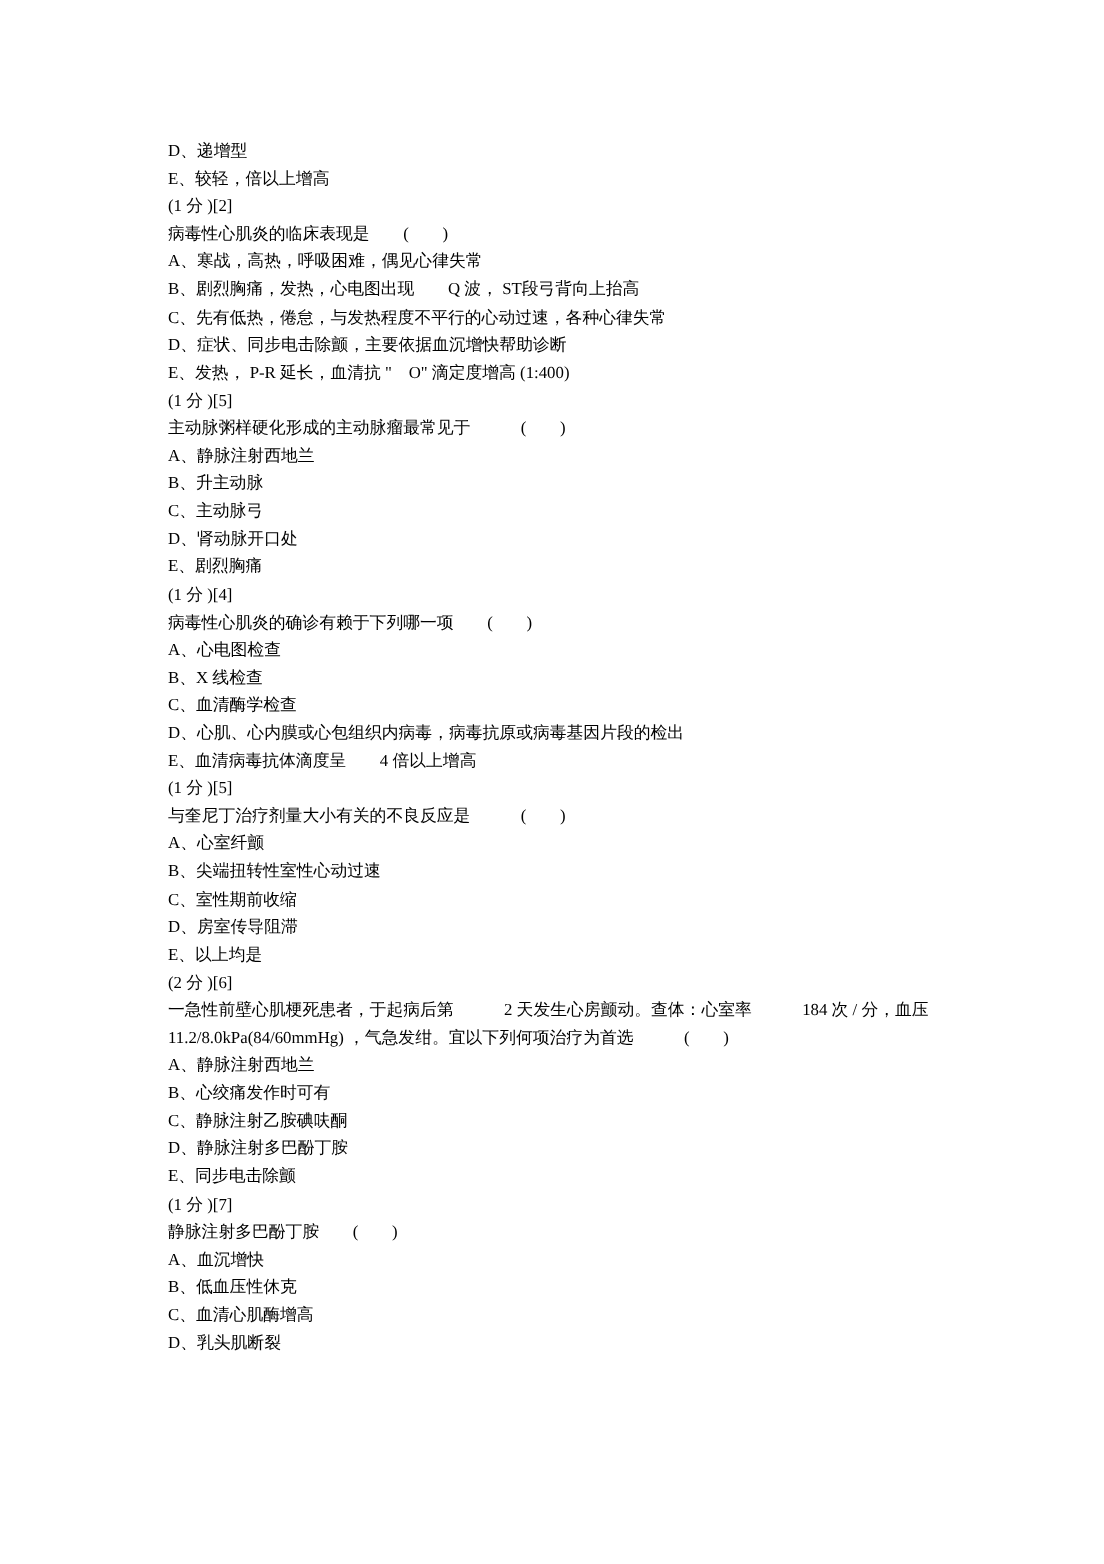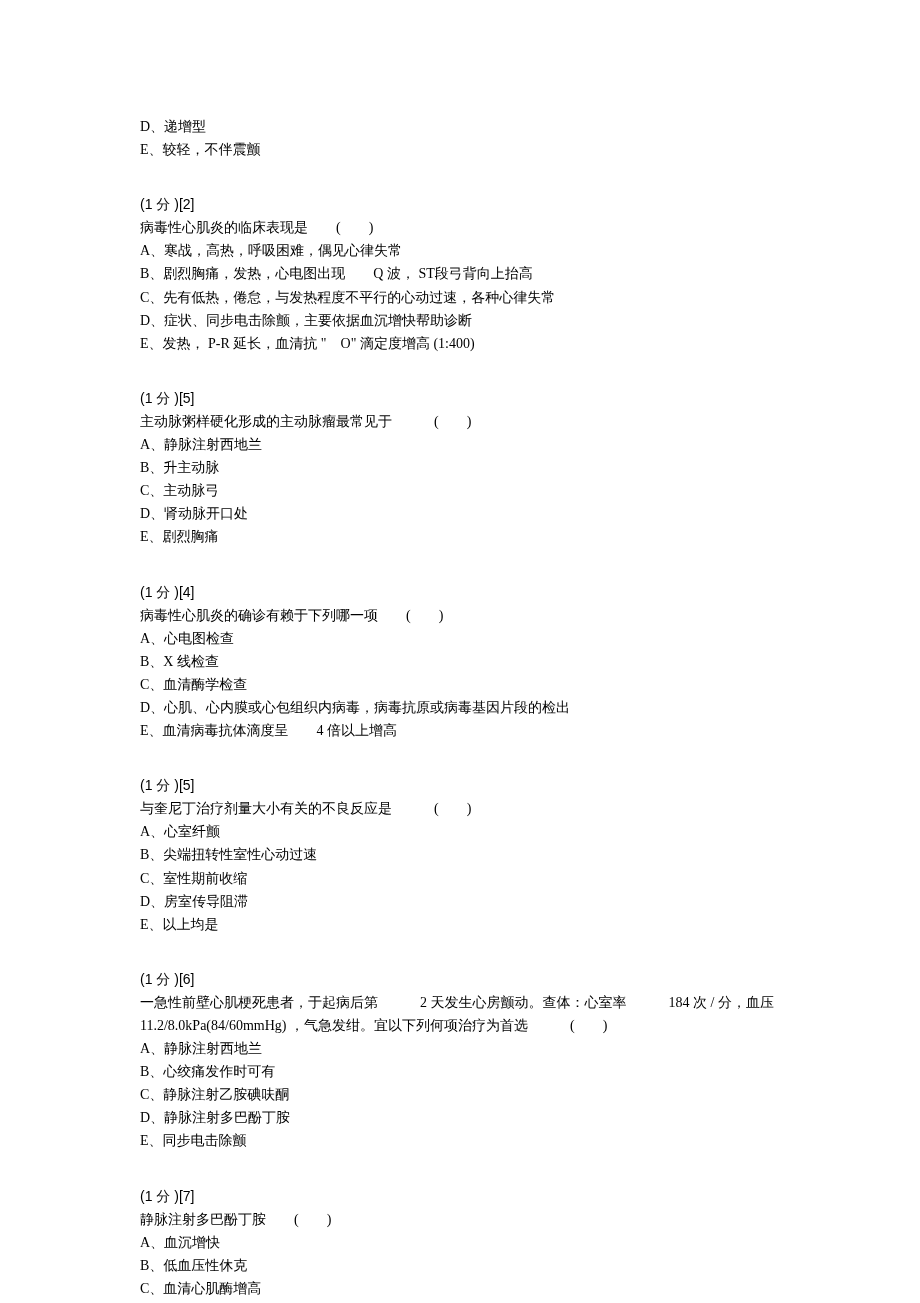--- a/index.html
+++ b/index.html
@@ -11,29 +11,28 @@
       margin: 0;
       padding: 115px 130px 60px 140px;
       width: 920px;
       box-sizing: border-box;
     }
     .line {
       display: block;
       white-space: normal;
     }
     .latin {
-      font-family: Liberation Sans, sans-serif;
-      margin-top: 32px;
+      font-family: Liberation Serif, serif;
     }
   </style>
 </head>
 <body>
 
 <span class="line">D、递增型</span>
-<span class="line">E、较轻，不伴震颤</span>
+<span class="line">E、较轻，倍以上增高</span>
 <span class="line latin">(1 分 )[2]</span>
 <span class="line">病毒性心肌炎的临床表现是　　(　　)</span>
 <span class="line">A、寒战，高热，呼吸困难，偶见心律失常</span>
 <span class="line">B、剧烈胸痛，发热，心电图出现　　Q 波，  ST段弓背向上抬高</span>
 <span class="line">C、先有低热，倦怠，与发热程度不平行的心动过速，各种心律失常</span>
 <span class="line">D、症状、同步电击除颤，主要依据血沉增快帮助诊断</span>
 <span class="line">E、发热，  P-R 延长，血清抗 "　O" 滴定度增高  (1:400)</span>
 <span class="line latin">(1 分 )[5]</span>
 <span class="line">主动脉粥样硬化形成的主动脉瘤最常见于　　　(　　)</span>
 <span class="line">A、静脉注射西地兰</span>
@@ -48,21 +47,21 @@
 <span class="line">C、血清酶学检查</span>
 <span class="line">D、心肌、心内膜或心包组织内病毒，病毒抗原或病毒基因片段的检出</span>
 <span class="line">E、血清病毒抗体滴度呈　　4  倍以上增高</span>
 <span class="line latin">(1 分 )[5]</span>
 <span class="line">与奎尼丁治疗剂量大小有关的不良反应是　　　(　　)</span>
 <span class="line">A、心室纤颤</span>
 <span class="line">B、尖端扭转性室性心动过速</span>
 <span class="line">C、室性期前收缩</span>
 <span class="line">D、房室传导阻滞</span>
 <span class="line">E、以上均是</span>
-<span class="line latin">(1 分 )[6]</span>
+<span class="line latin">(2 分 )[6]</span>
 <span class="line">一急性前壁心肌梗死患者，于起病后第　　　2 天发生心房颤动。查体：心室率　　　184 次 / 分，血压 11.2/8.0kPa(84/60mmHg) ，气急发绀。宜以下列何项治疗为首选　　　(　　)</span>
 <span class="line">A、静脉注射西地兰</span>
 <span class="line">B、心绞痛发作时可有</span>
 <span class="line">C、静脉注射乙胺碘呋酮</span>
 <span class="line">D、静脉注射多巴酚丁胺</span>
 <span class="line">E、同步电击除颤</span>
 <span class="line latin">(1 分 )[7]</span>
 <span class="line">静脉注射多巴酚丁胺　　(　　)</span>
 <span class="line">A、血沉增快</span>
 <span class="line">B、低血压性休克</span>

